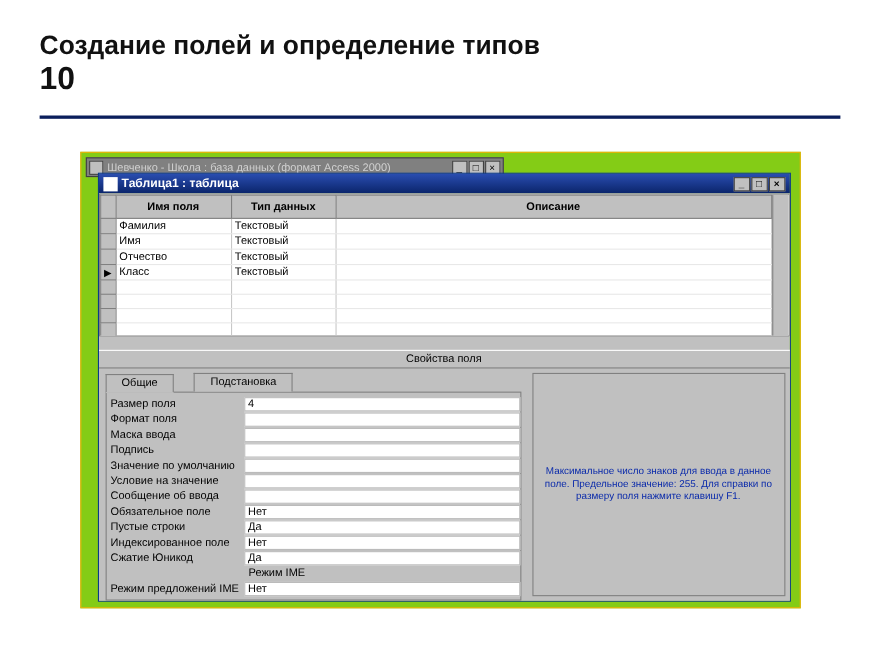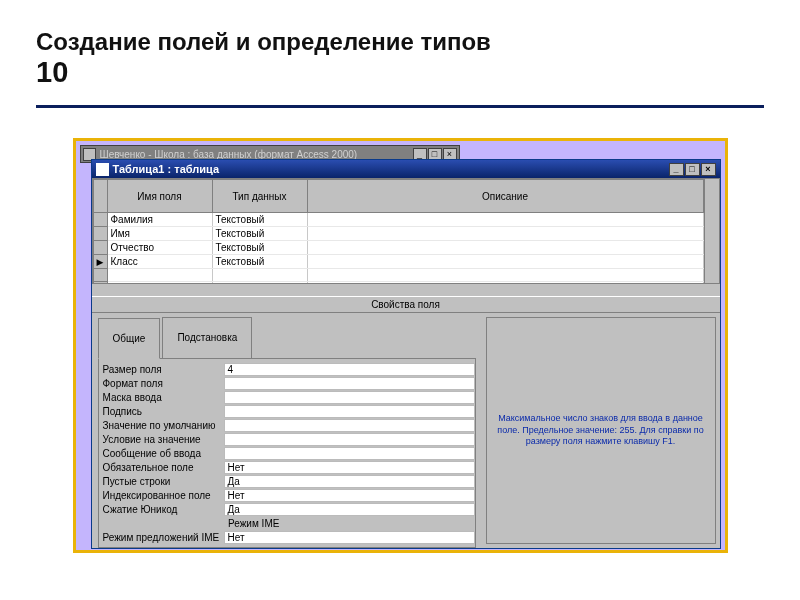--- a/index.html
+++ b/index.html
@@ -3,55 +3,55 @@
 <meta charset="utf-8">
 <style>
   * { box-sizing: border-box; margin: 0; padding: 0; }
   body { font-family: Arial, sans-serif; background: #fff; width: 800px; height: 600px; overflow: hidden; }
 
   .slide { position: relative; width: 800px; height: 600px; padding: 28px 36px; }
   .slide-hdr { display: flex; justify-content: space-between; align-items: baseline; border-bottom: 3px solid #0a1f5c; padding-bottom: 16px; margin-bottom: 30px; flex-direction: column; }
   .slide-title { font-size: 24px; font-weight: bold; color: #111; }
   .slide-num { font-size: 29px; font-weight: bold; color: #111; }
 
-  .shot { position: relative; margin: 0 auto; width: 655px; height: 415px; background: #c4b5fd; border: 3px solid #eab308; }
+  .shot { position: relative; margin: 0 auto; width: 655px; height: 415px; background: #84cc16; border: 1px solid #eab308; }
 
   
   .mdi { position: absolute; left: 4px; top: 4px; width: 380px; }
   .mdi-bar { background: #808080; display: flex; align-items: center; height: 18px; font-size: 10px; color: #d0d0d0; padding: 0 2px; border: 1px solid #404040; }
   .mdi-bar .icn { width: 13px; height: 13px; background: #bfbfbf; border: 1px solid #404040; margin-right: 4px; display:inline-block; }
   .mdi-ctrls { margin-left: auto; display: flex; }
   .mdi-ctrls span { width: 14px; height: 13px; background: #c0c0c0; border: 1px solid #404040; margin-left: 1px; font-size: 9px; line-height: 11px; text-align: center; color:#000; }
 
   
   .win { position: absolute; left: 15px; top: 18px; width: 630px; height: 390px; border: 1px solid #0a3a8a; }
   .titlebar { background: linear-gradient(#2a4db0,#0a246a); color: #fff; height: 18px; display: flex; align-items: center; font-size: 11px; font-weight: bold; padding: 0 4px; }
   .titlebar .icn { width: 13px; height: 13px; background: #fff; margin-right: 4px; display:inline-block; }
   .titlebar .wctrls { margin-left: auto; display: flex; }
   .titlebar .wctrls span { width: 15px; height: 13px; background: #c0c0c0; border: 1px solid #404040; margin-left: 1px; font-size: 9px; line-height: 11px; text-align: center; color:#000; }
 
   .client { background: #c0c0c0; height: calc(100% - 18px); display: flex; flex-direction: column; }
 
   .grid-wrap { border: 1px solid #808080; margin: 0; background: #fff; height: 190px; overflow: hidden; display:flex; flex-direction:column; }
   table.grid { border-collapse: collapse; width: 100%; font-size: 10px; color: #000; }
-  table.grid th { background: #c0c0c0; border: 1px solid #808080; font-weight: normal; padding: 1px 3px; text-align: center; height: 33px; }
+  table.grid th { background: #c0c0c0; border: 1px solid #808080; font-weight: bold; padding: 1px 3px; text-align: center; height: 21px; }
   table.grid td { border-right: 1px solid #c8c8c8; border-bottom: 1px solid #e8e8e8; padding: 1px 3px; height: 13px; }
   table.grid td.rowsel { width: 14px; background: #c0c0c0; border: 1px solid #808080; text-align:center; font-size:9px; }
   table.grid .colN { width: 105px; }
   table.grid .colT { width: 95px; }
   .grid-scroll { width: 15px; background: #c0c0c0; border-left: 1px solid #808080; }
   .grid-row { display:flex; flex:1; }
   .grid-body { flex:1; overflow:hidden; }
 
   .props-label { background: #c0c0c0; text-align: center; font-size: 10px; padding: 2px 0; border-top: 1px solid #fff; margin-top: 12px; }
 
   .props { flex: 1; display: flex; border-top: 1px solid #808080; background: #c0c0c0; }
   .props-left { width: 390px; padding: 4px 6px 0 6px; }
   .tabs { display: flex; font-size: 10px; margin-bottom: 0; }
-  .tab { background: #c0c0c0; border: 1px solid #808080; border-bottom: none; padding: 14px 14px; margin-right: 2px; }
+  .tab { background: #c0c0c0; border: 1px solid #808080; border-bottom: none; padding: 2px 14px; margin-right: 18px; }
   .tab.active { border-bottom: 1px solid #c0c0c0; position: relative; top: 1px; background:#c0c0c0; }
   .tabbody { border: 1px solid #808080; background: #c0c0c0; padding: 3px 0; }
   .proprow { display: flex; font-size: 10px; height: 14px; align-items: center; justify-content: center; }
   .proprow .plabel { width: 125px; padding-left: 4px; color:#000; }
   .proprow .pval { flex: 1; background: #fff; border: 1px solid #bbb; height: 13px; padding: 0 3px; line-height:12px; color:#000; }
 
   .props-right { flex: 1; margin: 4px; border: 1px solid #808080; background: #c0c0c0; display: flex; align-items: center; justify-content: center; padding: 10px; }
   .hint { font-size: 9px; color: #0a2aaa; text-align: center; line-height: 1.3; }
 </style>
 </head>

